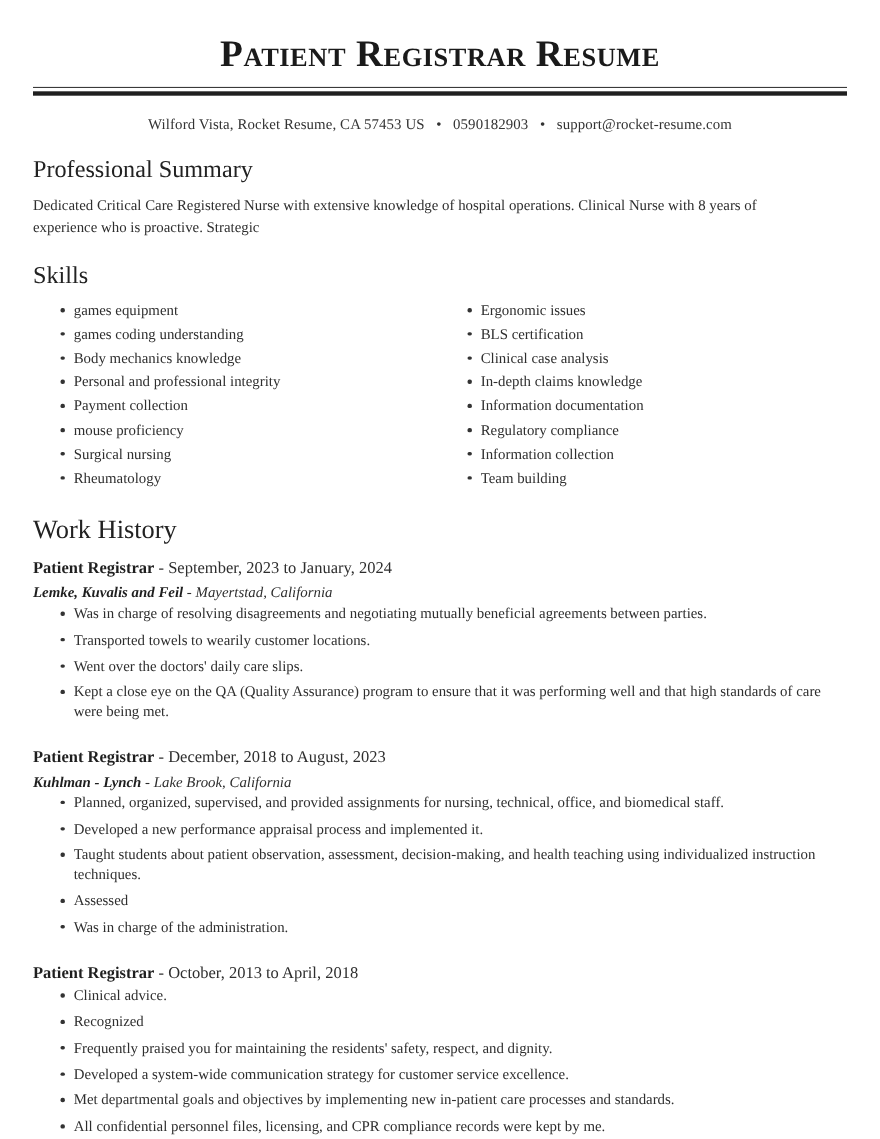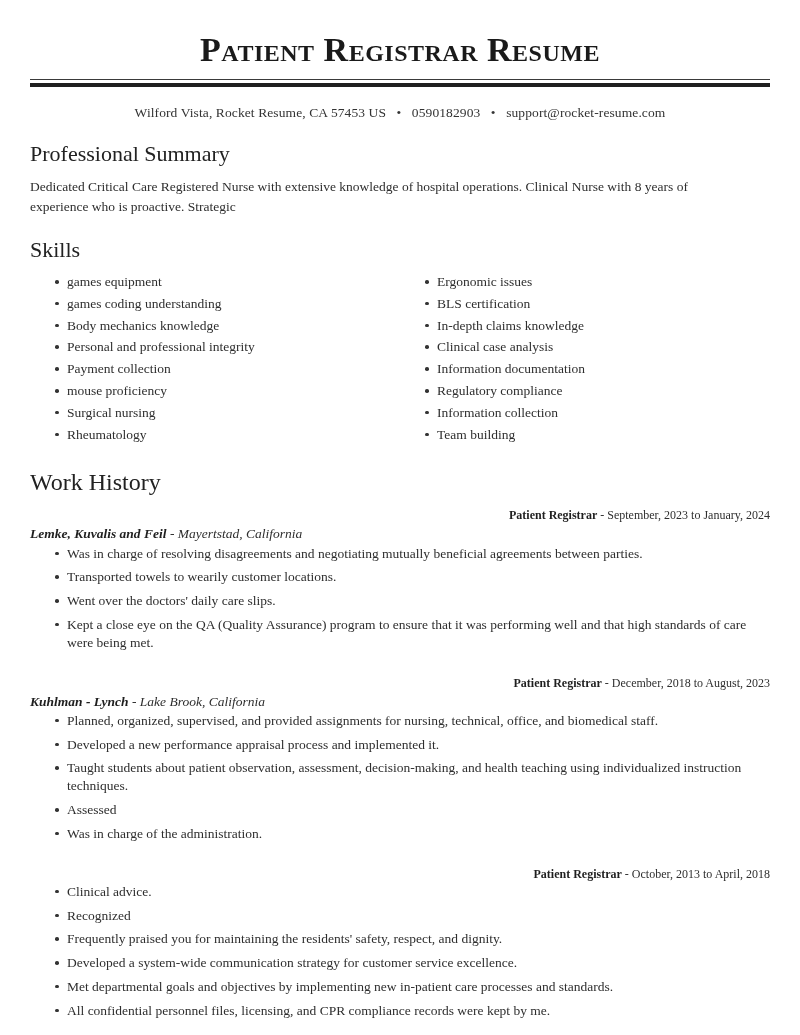--- a/index.html
+++ b/index.html
@@ -124,24 +124,23 @@
   }
 
   
   .job {
     margin-top: 16px;
   }
   .job:first-of-type {
     margin-top: 4px;
   }
   .job-line-title {
-    font-size: 12px;
+    font-size: 15px;
     line-height: 1.5;
     color: #2b2b2b;
-    text-align: right;
   }
   .job-title {
     font-weight: bold;
     color: #1f1f1f;
   }
   .job-dash {
     color: #2b2b2b;
   }
   .job-dates {
     color: #2e2e2e;
@@ -205,22 +204,22 @@
             <li>Payment collection</li>
             <li>mouse proficiency</li>
             <li>Surgical nursing</li>
             <li>Rheumatology</li>
           </ul>
       </div>
       <div class="skills-col">
         <ul class="bullets" id="skills-right">
             <li>Ergonomic issues</li>
             <li>BLS certification</li>
+            <li>Clinical case analysis</li>
             <li>In-depth claims knowledge</li>
-            <li>Clinical case analysis</li>
             <li>Information documentation</li>
             <li>Regulatory compliance</li>
             <li>Information collection</li>
             <li>Team building</li>
           </ul>
       </div>
     </div>
   </div>
 
   <div class="section">

